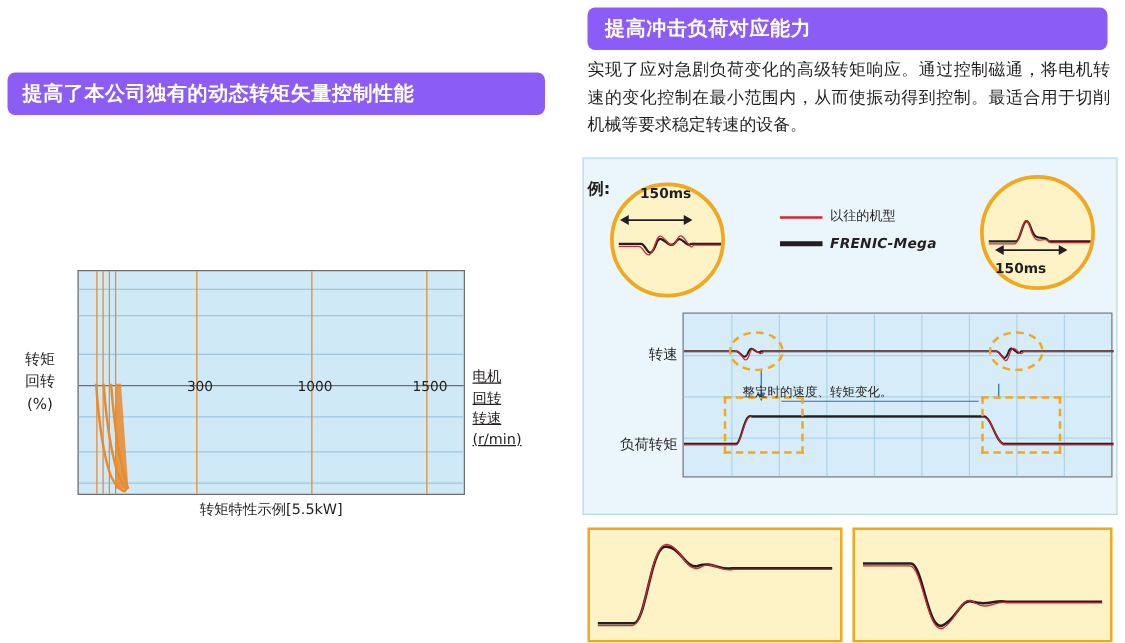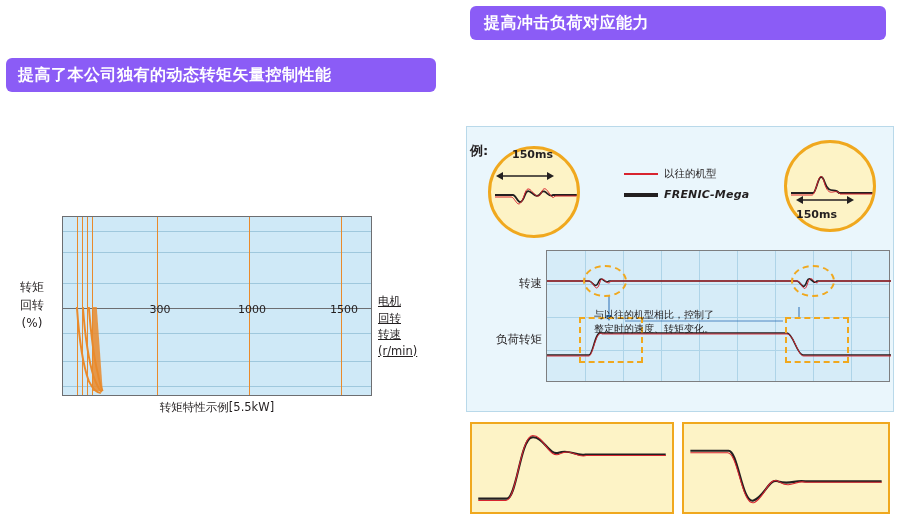--- a/index.html
+++ b/index.html
@@ -341,20 +341,21 @@
 
     <div class="chart-caption">转矩特性示例[5.5kW]</div>
   </div>
 
   <div class="right-col"></div>
 
   <div class="banner" id="banner-right">
     <span class="banner-text">提高冲击负荷对应能力</span>
   </div>
 
+  <div class="body-text" id="right-body">实现了应对急剧负荷变化的高级转矩响应。通过控制磁通，将电机转速的变化控制在最小范围内，从而使振动得到控制。最适合用于切削机械等要求稳定转速的设备。</div>
 
   <div class="fig-wrap">
 
     <div style="position:absolute;left:0;top:0;width:428px;height:286px;background:#eaf6fc;border:1px solid #b9d9ea;box-sizing:border-box;"></div>
 
     <div class="fig-example-label">例:</div>
 
     <div class="legend-box">
       <div class="legend-row">
         <span class="legend-swatch" style="border-top-color:#d8242f;border-top-width:2px;"></span>
@@ -393,24 +394,23 @@
         <path d="M252,56 L252,68" stroke="#2b6fb5" stroke-width="1" fill="none"></path>
       </svg>
 
       <div class="dashed-ellipse" style="left:36px;  top:14px; width:44px; height:32px;"></div>
       <div class="dashed-ellipse" style="left:244px; top:14px; width:44px; height:32px;"></div>
       <div class="dashed-box" style="left:32px;  top:66px; width:64px; height:46px;"></div>
       <div class="dashed-box" style="left:238px; top:66px; width:64px; height:46px;"></div>
     </div>
 
     <div class="row-label" style="top:150px;">转速</div>
-    <div class="row-label" style="top:206px;text-align:right;">负荷转矩</div>
+    <div class="row-label" style="top:222px;text-align:right;">负荷转矩</div>
 
     <div class="annot-text" style="left:128px; top:182px; width:180px;">
-      <div>与以往的机型相比，控制了</div>
       <div>整定时的速度、转矩变化。</div>
     </div>
 
     <div class="callout-circle" style="left:22px; top:20px; width:92px; height:92px;">
       <svg viewBox="0 0 92 92" style="width:92px;height:92px;">
         <path d="M4,46 L22,46 C26,46 28,62 34,46 C38,34 44,54 50,44 C54,38 58,50 62,46 L88,46" fill="none" stroke="#231f20" stroke-width="1.8"></path>
         <path d="M4,48 L20,48 C25,48 27,66 34,44 C39,30 45,58 51,42 C56,33 60,54 64,47 L88,47" fill="none" stroke="#d8242f" stroke-width="1"></path>
       </svg>
     </div>
     <div class="ms-label" style="left:46px; top:22px;">150ms</div>

